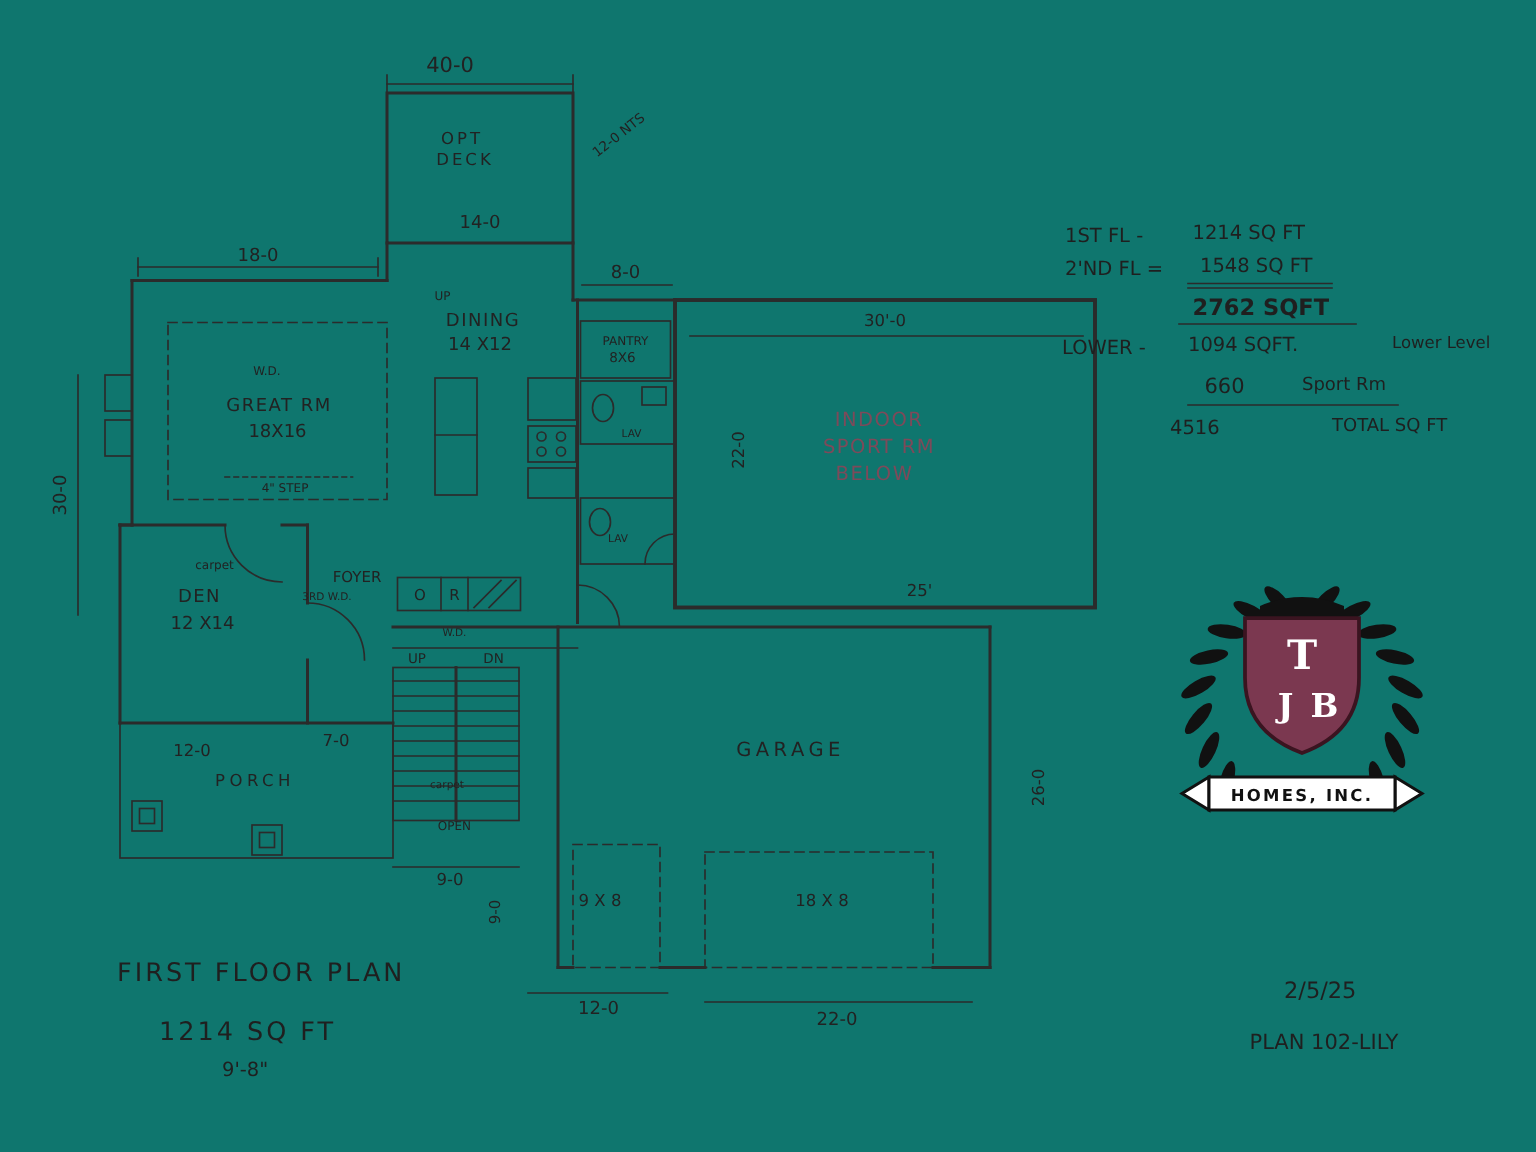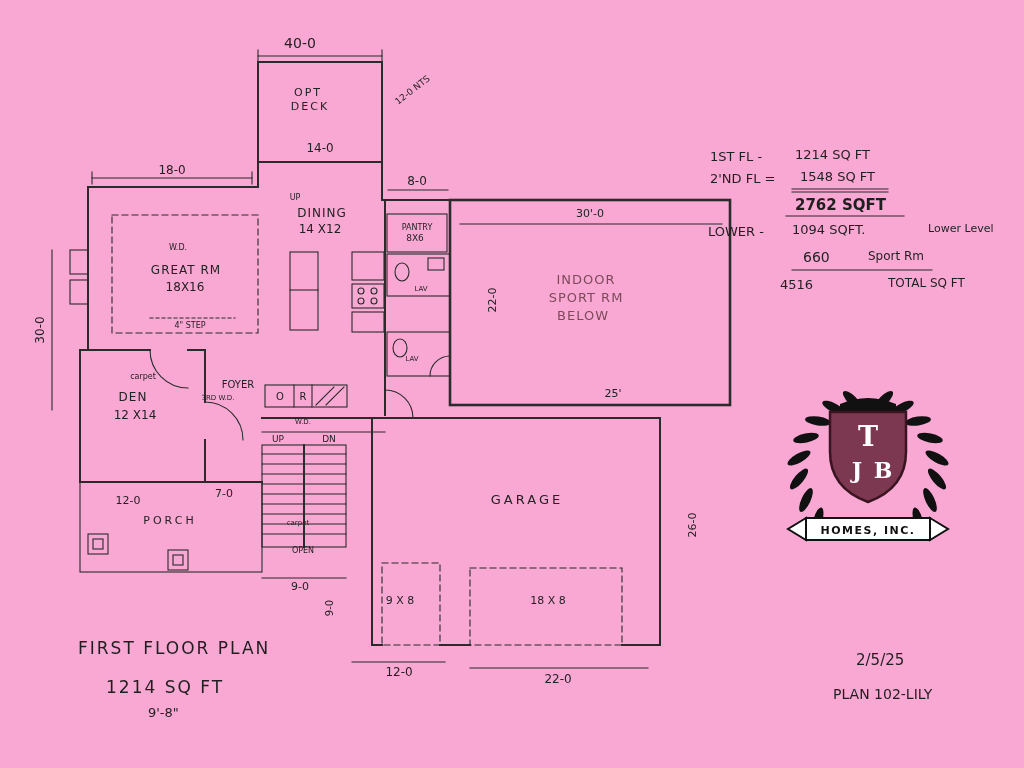--- a/index.html
+++ b/index.html
@@ -1,16 +1,16 @@
 <!DOCTYPE html>
 <html><head>
 <meta charset="utf-8">
 <style>
   html,body{margin:0;padding:0;background:#fff;}
-  #page{position:relative;width:1024px;height:768px;background:#f9a8d4;overflow:hidden;
+  #page{position:relative;width:1024px;height:768px;background:#0f766e;overflow:hidden;
         font-family:"DejaVu Sans", sans-serif;}
   svg{position:absolute;left:0;top:0;}
   .w{fill:none;stroke:#2b2b2b;stroke-width:2;stroke-linecap:square;}
   .w1{fill:none;stroke:#2b2b2b;stroke-width:1.1;stroke-linecap:square;}
   .w3{fill:none;stroke:#2b2b2b;stroke-width:2.6;}
   .d{stroke-dasharray:6 4;}
   .d2{stroke-dasharray:3 3;}
   .t{fill:#222;font-family:"DejaVu Sans", sans-serif;}
   .hand{fill:#1f1f1f;}
   .plum{fill:#7d4a5a;}

